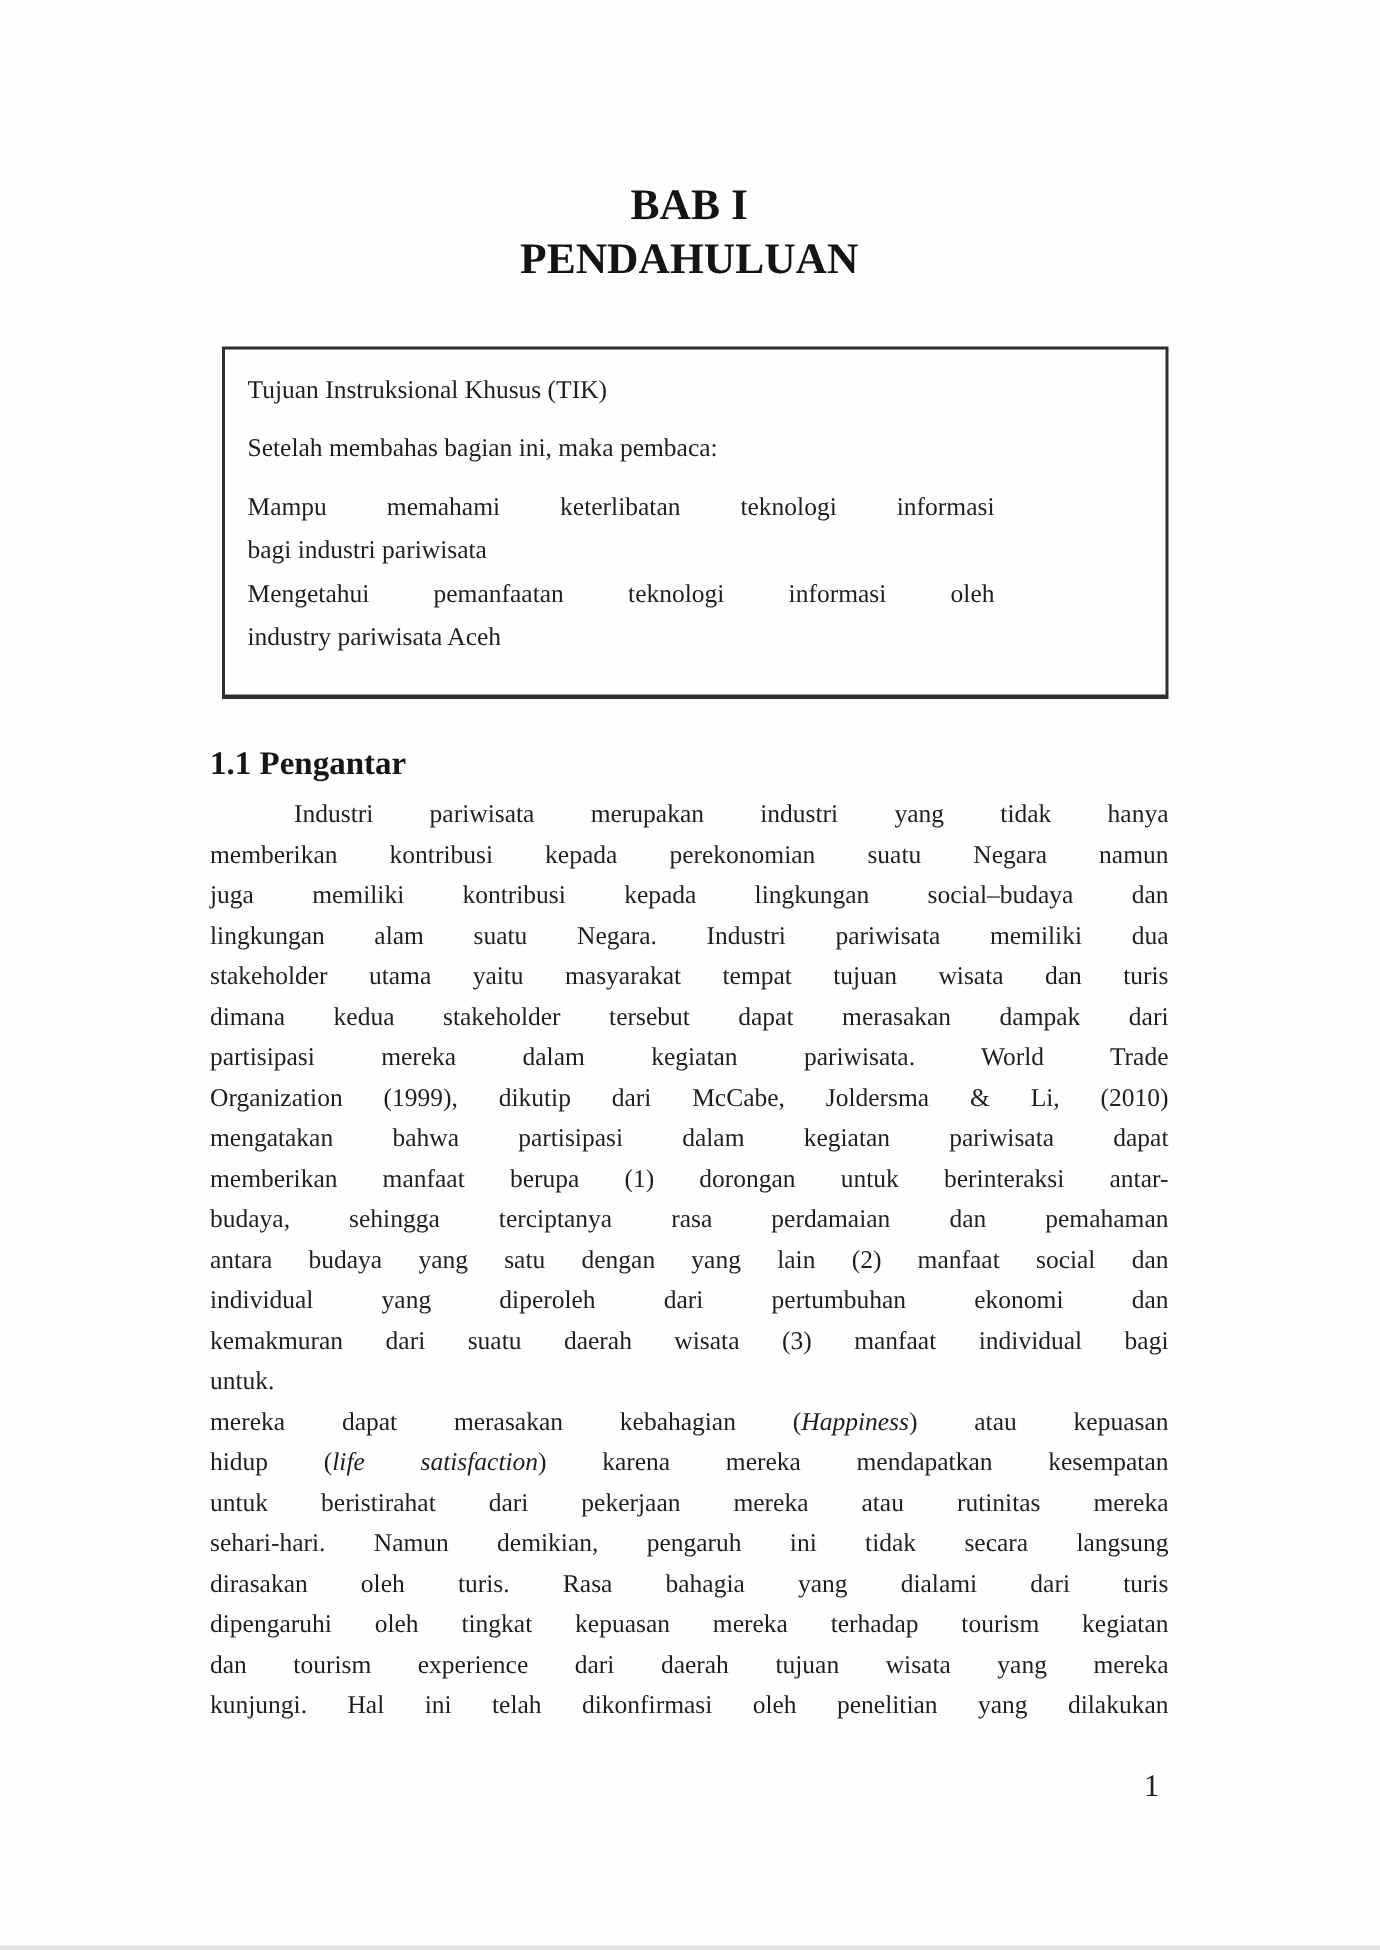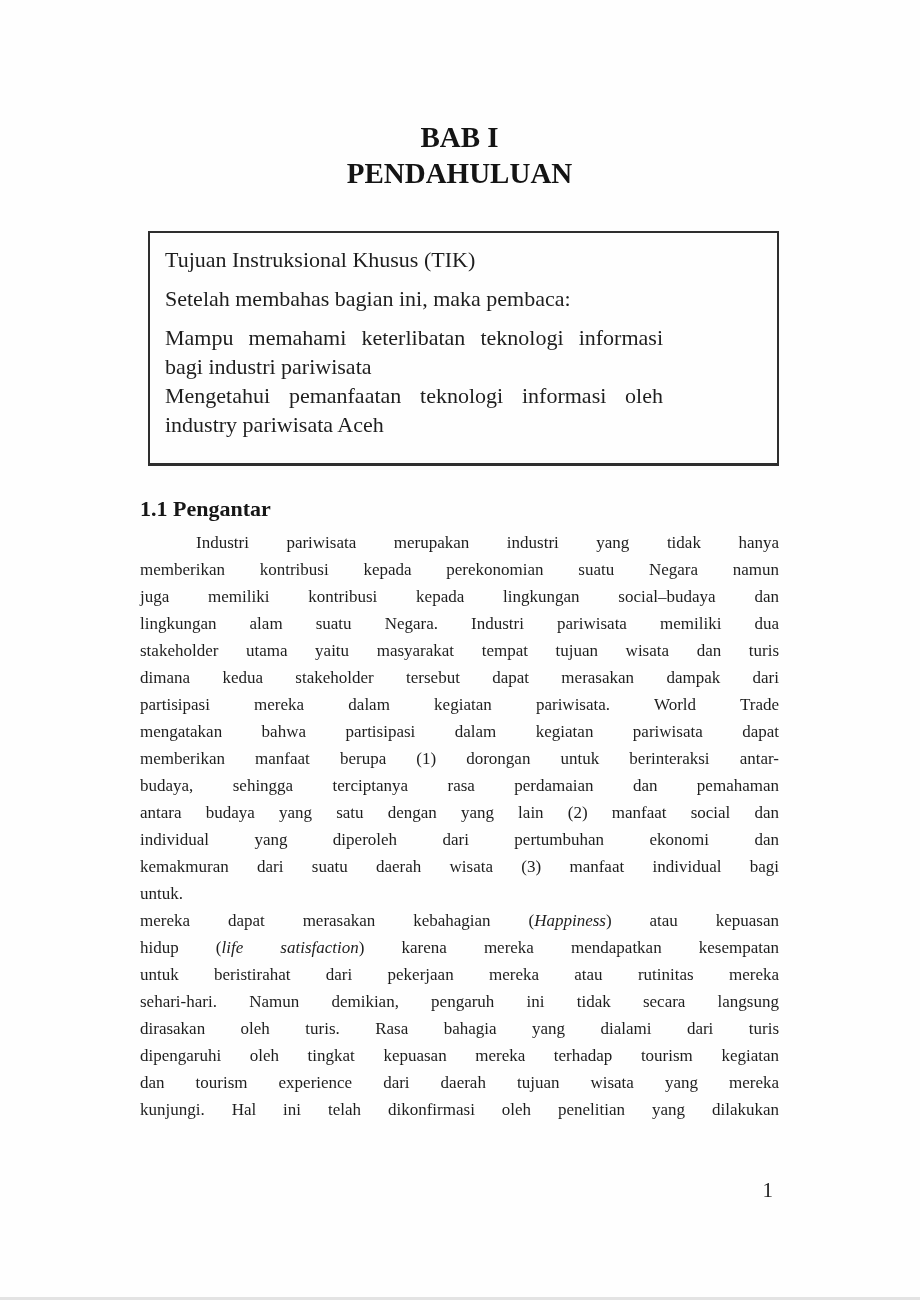--- a/index.html
+++ b/index.html
@@ -27,21 +27,21 @@
     line-height: 36px;
     color: #141414;
   }
   .tik-box {
     margin-top: 40px;
     margin-left: 8px;
     width: 631px;
     border: 2px solid #2e2e2e;
     border-bottom-width: 3px;
     padding: 12px 14px 24px 15px;
-    font-size: 22px;
+    font-size: 17px;
     line-height: 29px;
   }
   .tik-p { margin-bottom: 10px; }
   .tik-obj-line { width: 498px; }
   .section-heading {
     margin-top: 29px;
     font-weight: bold;
     font-size: 22px;
     line-height: 28px;
     margin-bottom: 6px;
@@ -97,20 +97,21 @@
     <div class="section-heading">1.1 Pengantar</div>
 
     <div class="body-text">
       <div class="tl st ind">Industri pariwisata merupakan industri yang tidak hanya</div>
       <div class="tl st">memberikan kontribusi kepada perekonomian suatu Negara namun</div>
       <div class="tl st">juga memiliki kontribusi kepada lingkungan social–budaya dan</div>
       <div class="tl st">lingkungan alam suatu Negara. Industri pariwisata memiliki dua</div>
       <div class="tl st">stakeholder utama yaitu masyarakat tempat tujuan wisata dan turis</div>
       <div class="tl st">dimana kedua stakeholder tersebut dapat merasakan dampak dari</div>
       <div class="tl st">partisipasi mereka dalam kegiatan pariwisata. World Trade</div>
+      <div class="tl st">Organization (1999), dikutip dari McCabe, Joldersma &amp; Li, (2010)</div>
       <div class="tl st">mengatakan bahwa partisipasi dalam kegiatan pariwisata dapat</div>
       <div class="tl st">memberikan manfaat berupa (1) dorongan untuk berinteraksi antar-</div>
       <div class="tl st">budaya, sehingga terciptanya rasa perdamaian dan pemahaman</div>
       <div class="tl st">antara budaya yang satu dengan yang lain (2) manfaat social dan</div>
       <div class="tl st">individual yang diperoleh dari pertumbuhan ekonomi dan</div>
       <div class="tl st">kemakmuran dari suatu daerah wisata (3) manfaat individual bagi</div>
       <div class="tl last">untuk.</div>
     </div>
 
     <div class="body-text">

